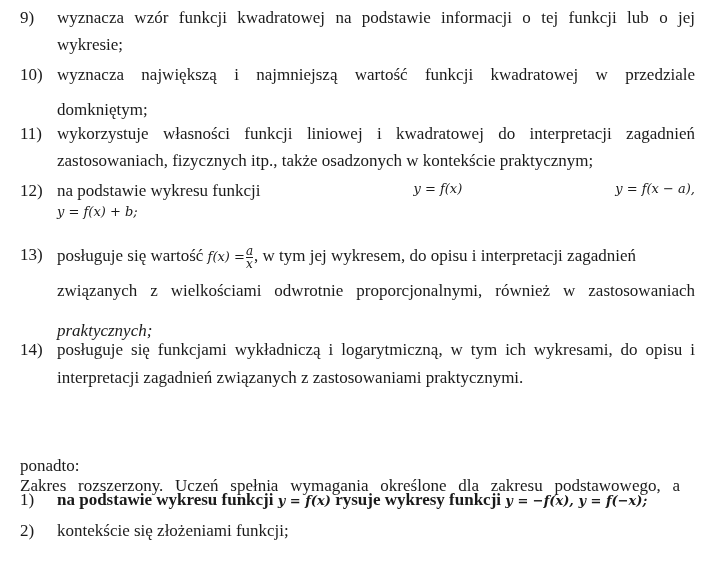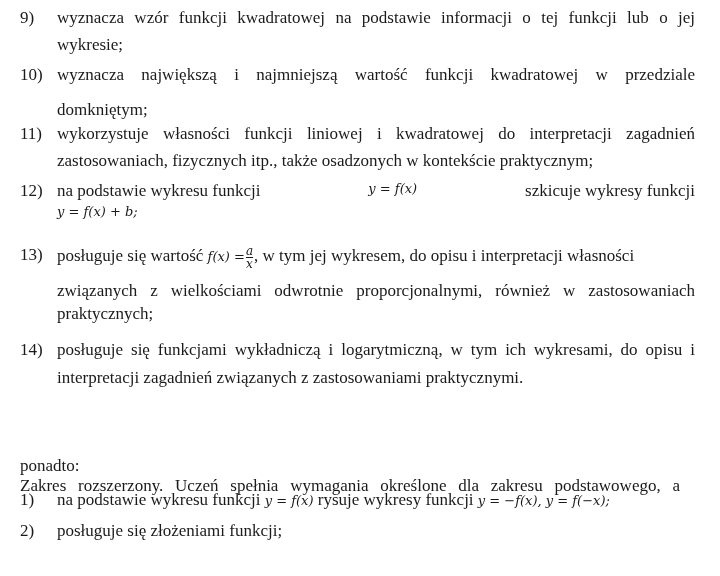--- a/index.html
+++ b/index.html
@@ -35,54 +35,54 @@
   <span class="num">11)</span>
   <span class="line justify" style="top:0;">wykorzystuje własności funkcji liniowej i kwadratowej do interpretacji zagadnień</span>
   <span class="line" style="top:27px;">zastosowaniach, fizycznych itp., także osadzonych w kontekście praktycznym;</span>
 </div>
 
 <div class="item" style="top:181px;">
   <span class="num">12)</span>
   <span class="line" style="top:0; width:638px; display:flex; justify-content:space-between;">
     <span>na podstawie wykresu funkcji</span>
     <span class="m">y = f(x)</span>
-    <span>szkicuje wykresy funkcji</span>
+    <span class="m">y = f(x − a),</span>
   </span>
   <span class="line m" style="top:23px;">y = f(x) + b;</span>
 </div>
 
 <div class="item" style="top:245px;">
   <span class="num">13)</span>
   <span class="line" style="top:0; width:638px;">
     <span>posługuje się wartość</span>
-    <span class="m">f(x) =</span><span class="frac"><span style="border-bottom:1px solid #1a1a1a;">a</span><span>x</span></span><span>, w tym jej wykresem, do opisu i interpretacji własności</span>
+    <span class="m">f(x) =</span><span class="frac"><span style="border-bottom:1px solid #1a1a1a;">a</span><span>x</span></span><span>, w tym jej wykresem, do opisu i interpretacji zagadnień</span>
   </span>
   <span class="line justify" style="top:36px;">związanych z wielkościami odwrotnie proporcjonalnymi, również w zastosowaniach</span>
-  <span class="line" style="top:59px;">praktycznych;</span>
+  <span class="line" style="top:76px;font-style:italic;">praktycznych;</span>
 </div>
 
 <div class="item" style="top:340px;">
   <span class="num">14)</span>
   <span class="line justify" style="top:0;">posługuje się funkcjami wykładniczą i logarytmiczną, w tym ich wykresami, do opisu i</span>
   <span class="line" style="top:28px;">interpretacji zagadnień związanych z zastosowaniami praktycznymi.</span>
 </div>
 
 <div class="para" style="top:428px;margin-top:48px;">
   <span class="justify" style="width:660px;">Zakres rozszerzony. Uczeń spełnia wymagania określone dla zakresu podstawowego, a</span>
 </div>
 <div class="para" style="top:456px;">
   <span>ponadto:</span>
 </div>
 
 <div class="item" style="top:490px;">
   <span class="num">1)</span>
-  <span class="line" style="top:0;">
+  <span class="line" style="top:0;font-weight:bold;">
     <span>na podstawie wykresu funkcji</span>
     <span class="m">y = f(x)</span>
     <span>rysuje wykresy funkcji</span>
     <span class="m">y = −f(x), y = f(−x);</span>
   </span>
 </div>
 
 <div class="item" style="top:521px;">
   <span class="num">2)</span>
-  <span class="line" style="top:0;">posługuje się złożeniami funkcji;</span>
+  <span class="line" style="top:0;">kontekście się złożeniami funkcji;</span>
 </div>
 
 </body></html>

